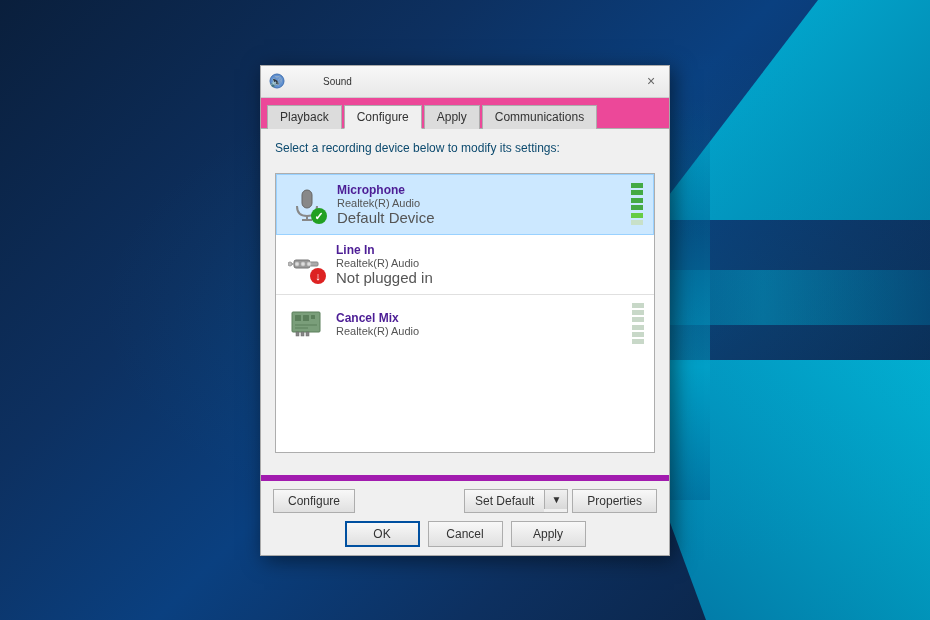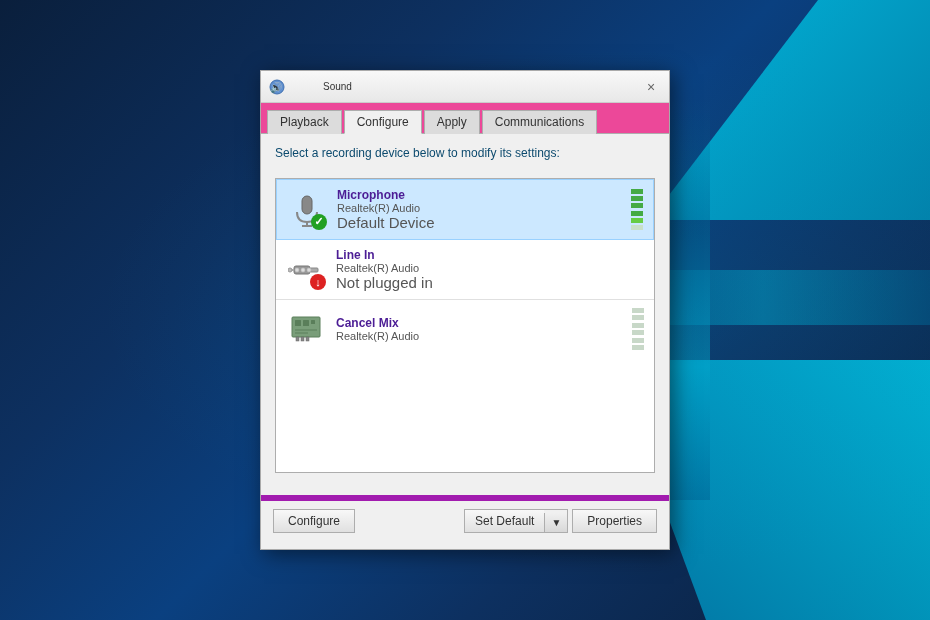--- a/index.html
+++ b/index.html
@@ -294,21 +294,21 @@
       text-align: center;
     }
 
     .btn-ok {
       border: 2px solid #0050a0;
       min-width: 75px;
     }
 
     .btn-set-default {
       display: flex;
-      align-items: flex-end;
+      align-items: flex-start;
       border: 1px solid #adadad;
     }
 
     .btn-set-default-main {
       padding: 4px 10px;
       background: linear-gradient(to bottom, #f8f8f8, #e0e0e0);
       border: none;
       font-size: 12px;
       color: #333;
       cursor: pointer;
@@ -469,16 +469,21 @@
       <div class="footer-top-buttons">
         <button class="btn">Configure</button>
         <div style="display:flex; gap:0;">
           <div class="btn-set-default">
             <button class="btn-set-default-main">Set Default</button>
             <button class="btn-set-default-arrow">▼</button>
           </div>
           <button class="btn" style="margin-left:4px;">Properties</button>
         </div>
       </div>
+      <div class="footer-bottom-buttons">
+        <button class="btn btn-ok">OK</button>
+        <button class="btn">Cancel</button>
+        <button class="btn">Apply</button>
+      </div>
     </div>
 
   </div>
 </div>
 
 </body></html>

